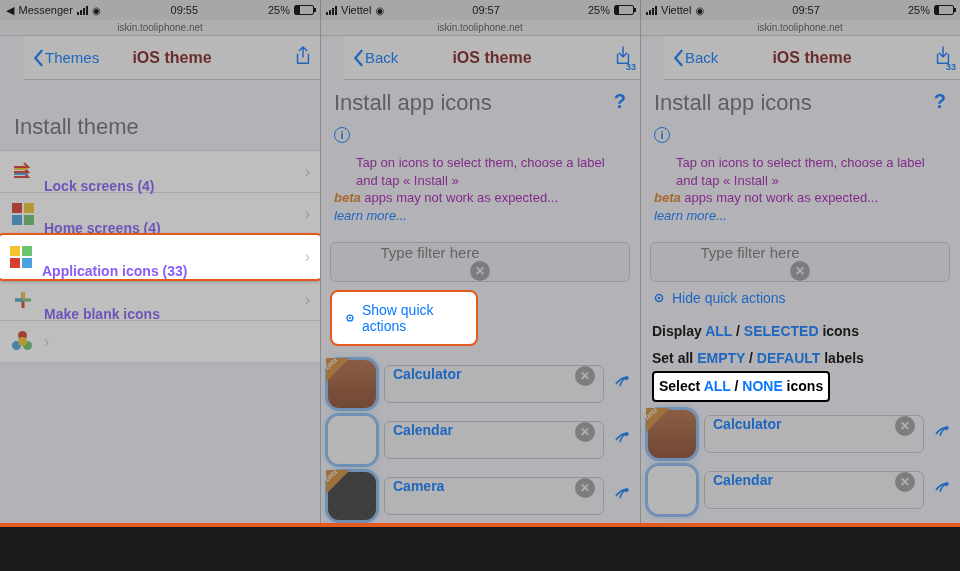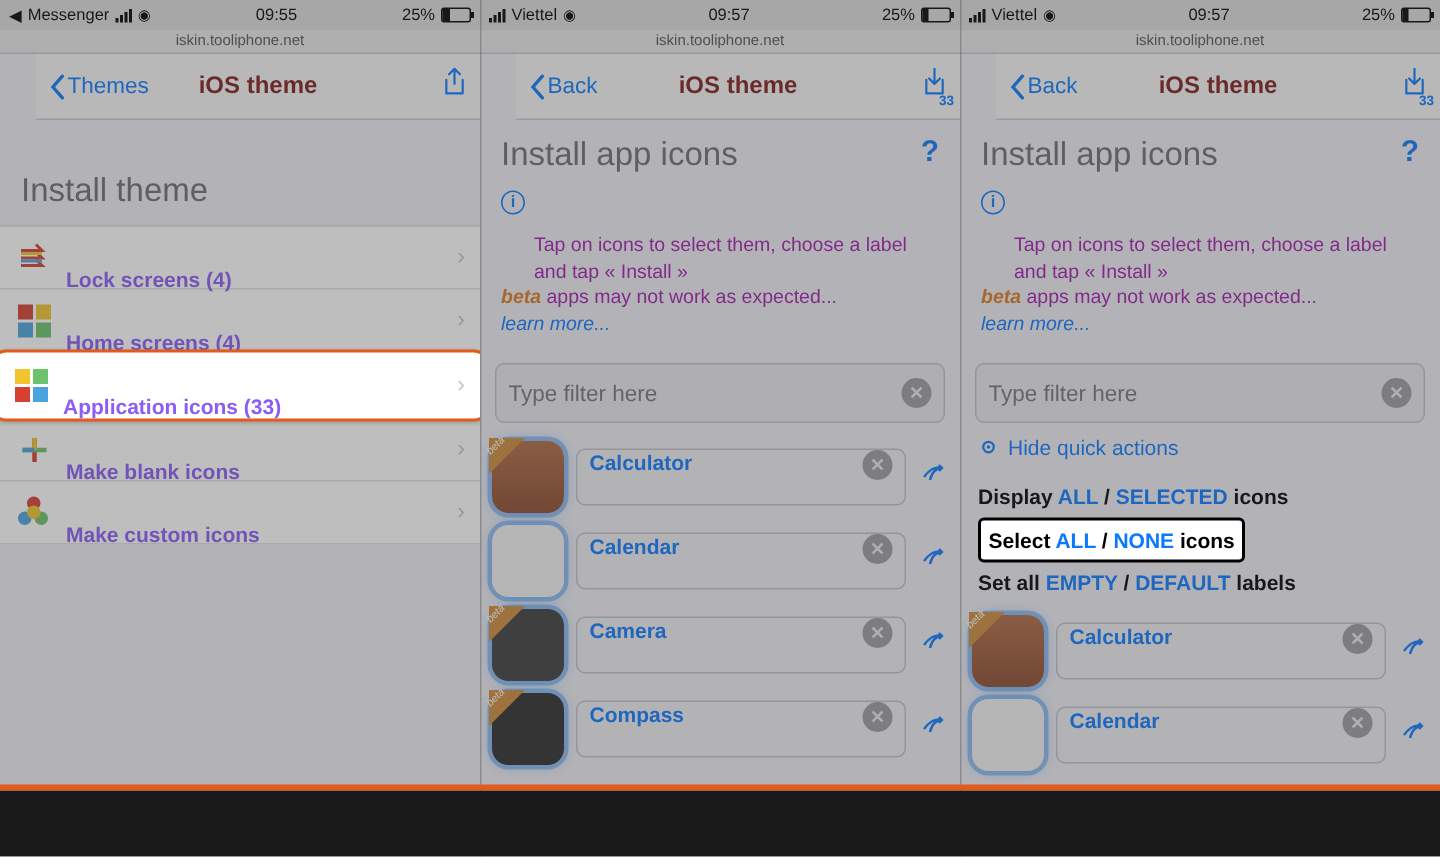--- a/index.html
+++ b/index.html
@@ -51,21 +51,21 @@
   
   .h1 { font-size:22px; color:#6d6d72; padding:10px 14px 6px; display:flex; justify-content:space-between; align-items:flex-start; }
   .help { color:#0b79ff; font-size:20px; font-weight:700; }
   .info-block { padding:4px 14px 6px; font-size:13px; line-height:1.35; color:#555; }
   .info-block .irow{ display:flex; gap:6px; }
   .info-ic { width:16px; height:16px; border:1.5px solid #0b79ff; border-radius:50%; color:#0b79ff; font-size:11px; font-weight:700; display:inline-flex; align-items:center; justify-content:center; font-style:normal; flex:0 0 auto; margin-top:1px;}
   .itext{ color:#a21caf;margin-top:28px;}
   .beta-word{ color:#d97a1e; font-style:italic; font-weight:600;}
   .learn{ color:#0b79ff; font-style:italic; }
 
-  .filter { margin:12px 10px 8px; height:40px; border:1px solid #c1c1c6; border-radius:6px; background:#e9e9ee; display:flex; align-items:center; padding:0 8px; }
+  .filter { margin:12px 10px 8px; height:40px; border:1px solid #c1c1c6; border-radius:6px; background:#e9e9ee; display:flex; align-items:center; padding:0 8px;flex-direction:column; }
   .filter input{ flex:1; border:none; background:transparent; font-size:15px; color:#8a8a8f; outline:none; }
   .clear-ic{ width:20px; height:20px; background:#9b9b9f; border-radius:50%; display:flex; align-items:center; justify-content:center; color:#e9e9ee; font-size:12px; font-weight:700;}
 
   .qa-link{ margin:4px 12px 8px; color:#0b79ff; font-size:14px; display:flex; align-items:center; gap:6px; }
   .qa-link.hl{ position:relative; z-index:20; background:#fff; border:2px solid #e45a1c; border-radius:8px; padding:10px 12px; width:148px; margin:6px 10px 10px; }
   .gear-ic{ width:14px; height:14px; }
 
   .opts { padding:4px 12px; font-size:14px; color:#000; line-height:1.9; font-weight:600;}
   .opts .blue{ color:#0b79ff; }
   .opt-hl { display:inline-block; position:relative; z-index:20; background:#fff; border:2px solid #000; border-radius:4px; padding:0 5px; font-weight:700;}
@@ -198,21 +198,20 @@
     </div>
     <div class="row">
       <div class="ic">
             <div class="dots">
               <span class="d1"></span>
               <span class="d2"></span>
               <span class="d3"></span>
               <span class="d4"></span>
             </div>
           </div>
-      <div class="lbl">Make custom icons</div>
       <div class="chev">›</div>
     </div>
   </div>
 </div>
 
 <div class="panel p2">
   <div class="status">
     <div class="left">
       <span class="sigbars">
             <span class="b1"></span>
@@ -258,20 +257,27 @@
           <span class="info-ic">i</span>
           <span class="itext">Tap on icons to select them, choose a label and tap « Install »</span>
         </div>
     <div><span class="beta-word">beta</span><span class="itext"> apps may not work as expected...</span></div>
     <div><span class="learn">learn more...</span></div>
   </div>
   <div class="filter">
     <input placeholder="Type filter here" style="">
     <span class="clear-ic">✕</span>
   </div>
+  <div class="qa-link hl">
+    <svg class="gear-ic" viewBox="0 0 14 14">
+          <circle cx="7" cy="7" r="3.5" fill="none" stroke="#0b79ff" stroke-width="1.5"></circle>
+          <circle cx="7" cy="7" r="1.2" fill="#0b79ff"></circle>
+        </svg>
+    <span>Show quick actions</span>
+  </div>
   <div class="apps">
     <div class="app-row">
       <div class="app-ic ic-calc">
             <span class="beta-tag"></span>
           </div>
       <div class="name-box">
             <span class="nm">Calculator</span>
             <span class="clear-ic">✕</span>
           </div>
       <svg class="share-sm" viewBox="0 0 20 20">
@@ -371,22 +377,22 @@
   </div>
   <div class="qa-link">
     <svg class="gear-ic" viewBox="0 0 14 14">
           <circle cx="7" cy="7" r="3.5" fill="none" stroke="#0b79ff" stroke-width="1.5"></circle>
           <circle cx="7" cy="7" r="1.2" fill="#0b79ff"></circle>
         </svg>
     <span>Hide quick actions</span>
   </div>
   <div class="opts">
     <div><span>Display </span><span class="blue">ALL</span><span> / </span><span class="blue">SELECTED</span><span> icons</span></div>
+    <div><span>Set all </span><span class="blue">EMPTY</span><span> / </span><span class="blue">DEFAULT</span><span> labels</span></div>
     <div><span class="opt-hl"><span>Select </span><span class="blue">ALL</span><span> / </span><span class="blue">NONE</span><span> icons</span></span></div>
-    <div><span>Set all </span><span class="blue">EMPTY</span><span> / </span><span class="blue">DEFAULT</span><span> labels</span></div>
   </div>
   <div class="apps">
     <div class="app-row">
       <div class="app-ic ic-calc">
             <span class="beta-tag"></span>
           </div>
       <div class="name-box">
             <span class="nm">Calculator</span>
             <span class="clear-ic">✕</span>
           </div>

